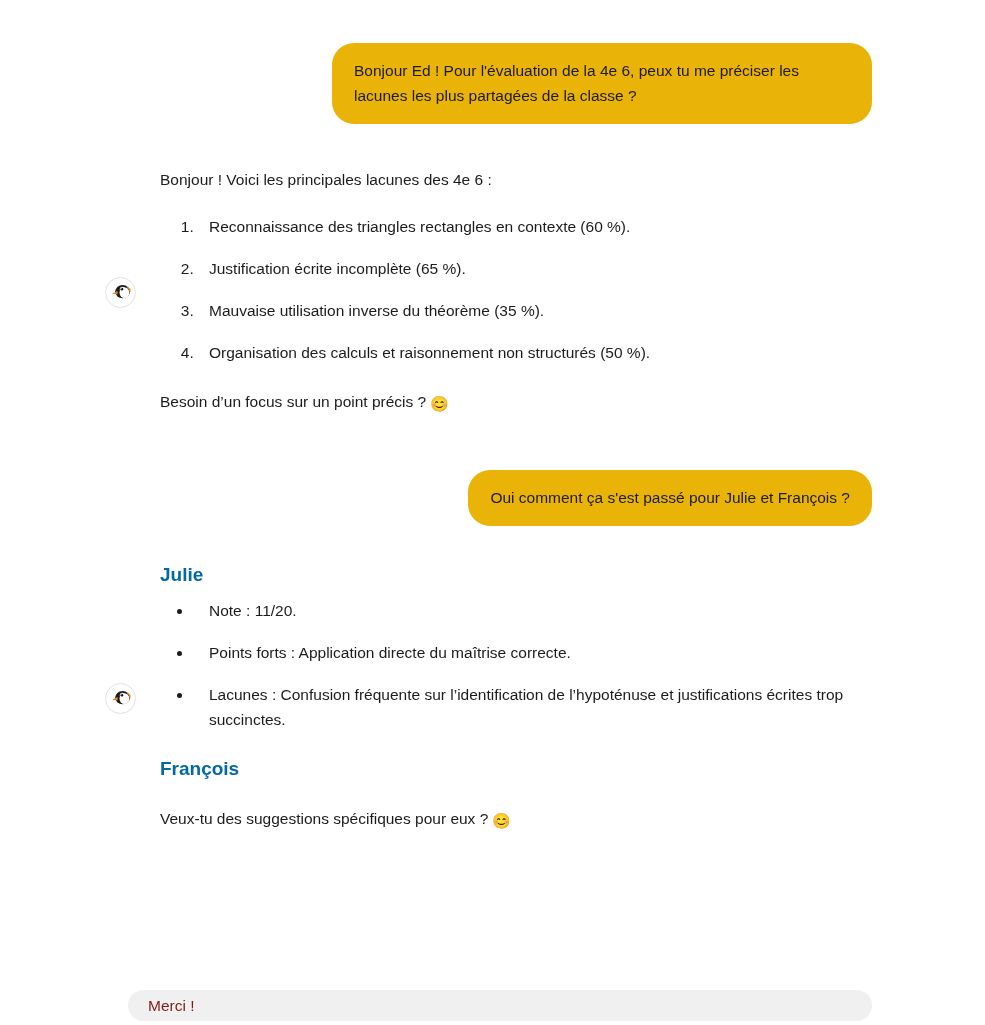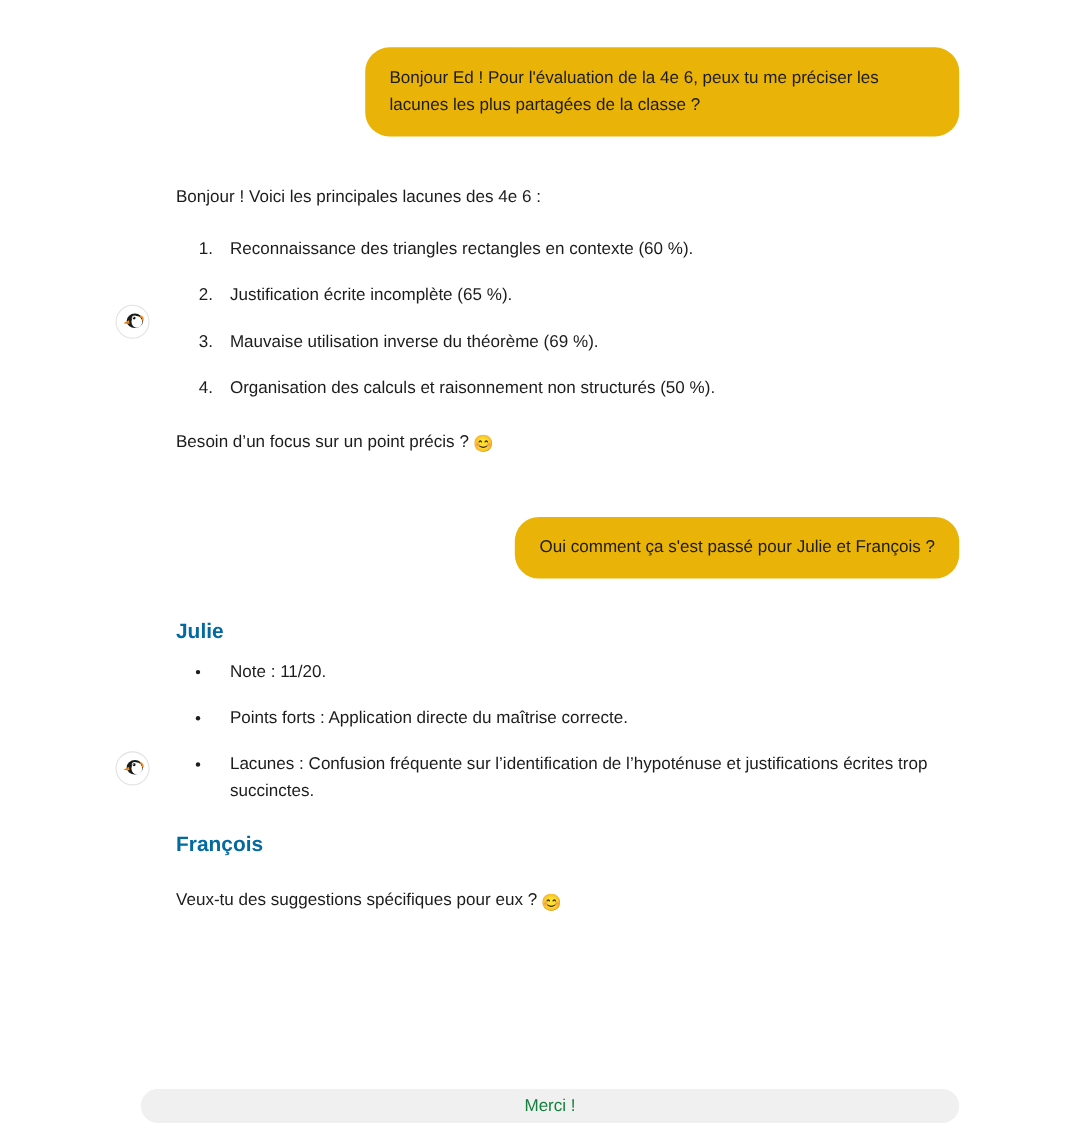--- a/index.html
+++ b/index.html
@@ -120,26 +120,25 @@
     bottom: 4px;
   }
   .composer {
     background: #f0f0f0;
     border-radius: 24px;
     height: 31px;
     display: flex;
     align-items: center;
     padding: 0 20px;
     font-size: 15.5px;
-    color: #15803d;
+    color: #7f1d1d;
     width: 100%;
     border: none;
     outline: none;
     font-family: "Liberation Sans", sans-serif;
-    text-align: center;
   }
 
   
   .sp-top { height: 43px; }
   .sp-a   { height: 42px; }
   .sp-b   { height: 54px; }
   .sp-c   { height: 35px; }
 </style>
 </head>
 <body>
@@ -165,21 +164,21 @@
         <path d="M8.4 11.1 L3.4 13.9 L8.7 14.3 Z" fill="#f0922b"></path>
         <path d="M8.4 11.1 L3.4 13.9 L6.5 14.1 Z" fill="#d97908"></path>
         <path d="M19.0 7.6 q2.3 1.0 1.9 3.3" stroke="#f0922b" stroke-width="1.5" fill="none" stroke-linecap="round"></path>
       </svg>
     </div>
     <div class="msg-body">
       <p>Bonjour ! Voici les principales lacunes des 4e 6 :</p>
       <ol class="num-list">
         <li>Reconnaissance des triangles rectangles en contexte (60 %).</li>
         <li>Justification écrite incomplète (65 %).</li>
-        <li>Mauvaise utilisation inverse du théorème (69 %).</li>
+        <li>Mauvaise utilisation inverse du théorème (35 %).</li>
         <li>Organisation des calculs et raisonnement non structurés (50 %).</li>
       </ol>
       <p class="closing"><span>Besoin d’un focus sur un point précis ?</span>
         <span class="emoji">😊</span></p>
     </div>
   </div>
 
   <div class="sp-b"></div>
 
   <div class="row-user">

